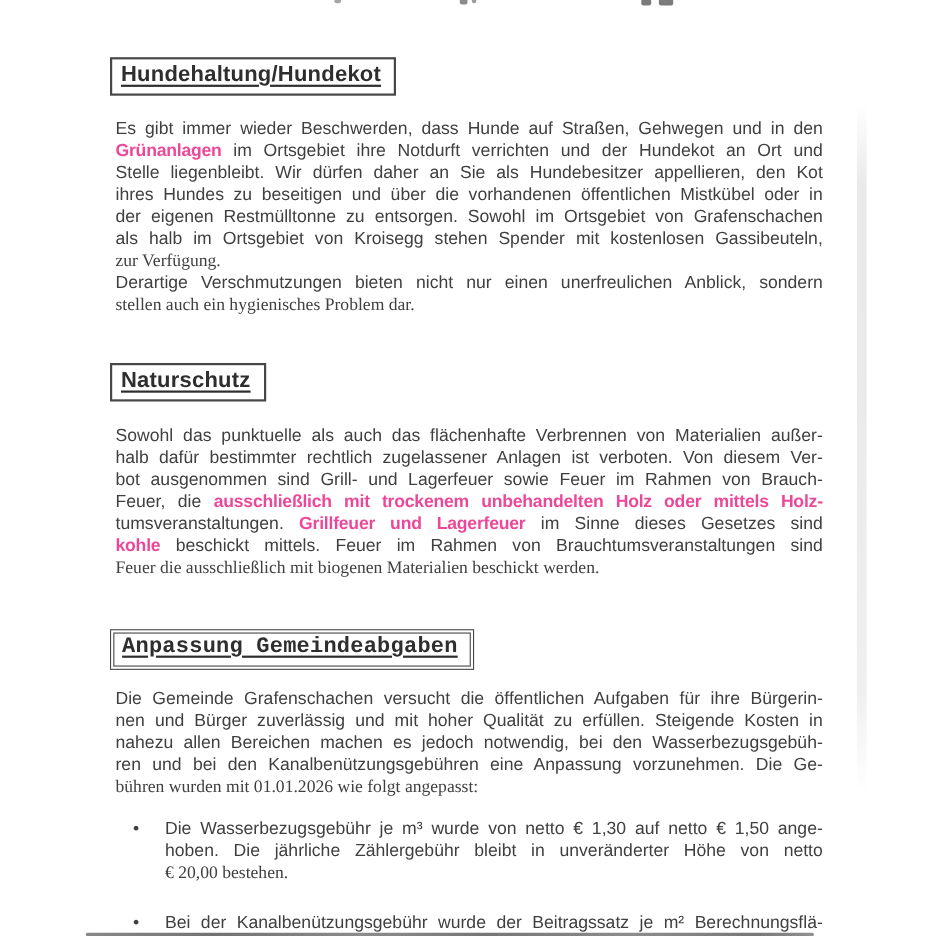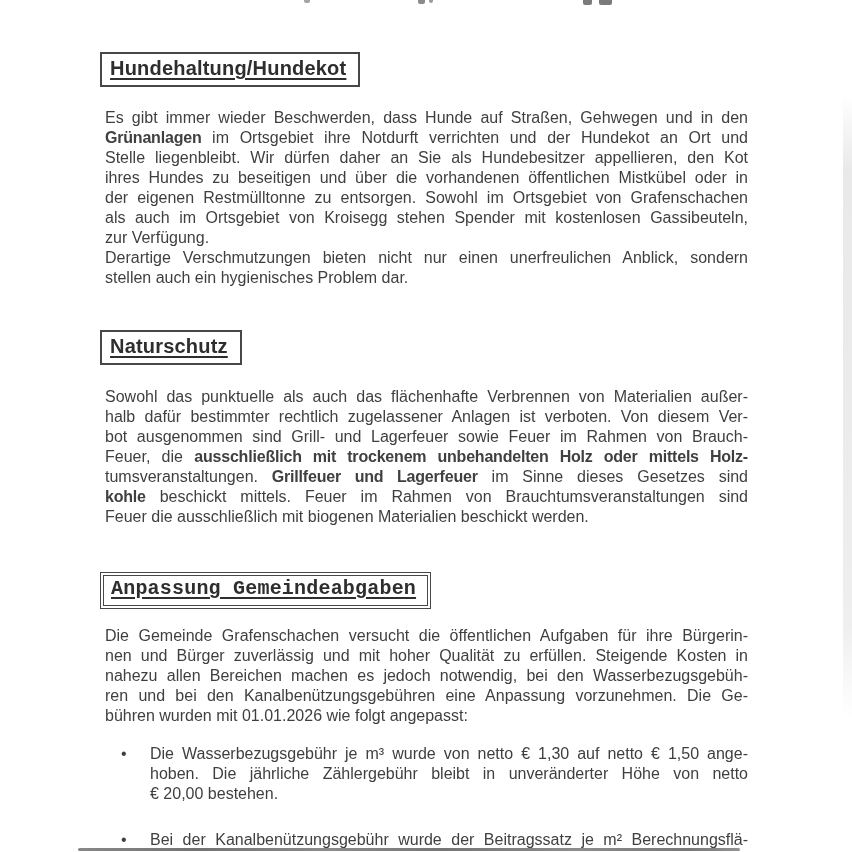--- a/index.html
+++ b/index.html
@@ -1,18 +1,18 @@
 <!DOCTYPE html>
 <html><head>
 <meta charset="utf-8">
 <style>
   html, body { margin: 0; padding: 0; background: #ffffff; }
   .page {
     position: relative;
-    width: 852px;
+    width: 788px;
     height: 852px;
     background: #ffffff;
     overflow: hidden;
     font-family: "Liberation Sans", sans-serif;
     color: #3f3f3f;
   }
   .content {
     position: absolute;
     left: 105px;
     top: 0;
@@ -54,22 +54,22 @@
   .blocks > * + * { margin-top: 18px; }
   .blocks > .bullet-item + .bullet-item { margin-top: 26px; }
 
   .tline {
     font-size: 16px;
     line-height: 20px;
     text-align: justify;
     color: #3f3f3f;
   }
   .tline.aj { text-align-last: justify; }
-  .tline.al { text-align-last: left; }
-  .b { font-weight: bold; letter-spacing: -0.2px; color: #404040; }
+  .tline.al { text-align-last: left; font-family: Liberation Serif, serif; }
+  .b { font-weight: bold; letter-spacing: -0.2px; color: #ec4899; }
 
   .bullet-item { display: flex; }
   .bullet-dot {
     width: 45px;
     box-sizing: border-box;
     padding-left: 16px;
     font-size: 16px;
     line-height: 20px;
     color: #3f3f3f;
     flex: 0 0 45px;
@@ -133,21 +133,21 @@
         <span class="htext">Hundehaltung/Hundekot</span>
       </div>
     </div>
     <div class="blocks">
           <div class="para">
             <div class="tline aj"><span>Es gibt immer wieder Beschwerden, dass Hunde auf Straßen, Gehwegen und in den</span></div>
             <div class="tline aj"><span class="b">Grünanlagen</span><span> im Ortsgebiet ihre Notdurft verrichten und der Hundekot an Ort und</span></div>
             <div class="tline aj"><span>Stelle liegenbleibt. Wir dürfen daher an Sie als Hundebesitzer appellieren, den Kot</span></div>
             <div class="tline aj"><span>ihres Hundes zu beseitigen und über die vorhandenen öffentlichen Mistkübel oder in</span></div>
             <div class="tline aj"><span>der eigenen Restmülltonne zu entsorgen. Sowohl im Ortsgebiet von Grafenschachen</span></div>
-            <div class="tline aj"><span>als auch im Ortsgebiet von Kroisegg stehen Spender mit kostenlosen Gassibeuteln,</span></div>
+            <div class="tline aj"><span>als halb im Ortsgebiet von Kroisegg stehen Spender mit kostenlosen Gassibeuteln,</span></div>
             <div class="tline al"><span>zur Verfügung.</span></div>
             <div class="tline aj"><span>Derartige Verschmutzungen bieten nicht nur einen unerfreulichen Anblick, sondern</span></div>
             <div class="tline al"><span>stellen auch ein hygienisches Problem dar.</span></div>
           </div>
         </div>
   </section>
 
   <section class="doc-section">
     <div class="hbox">
       <div class="hbox-inner">

